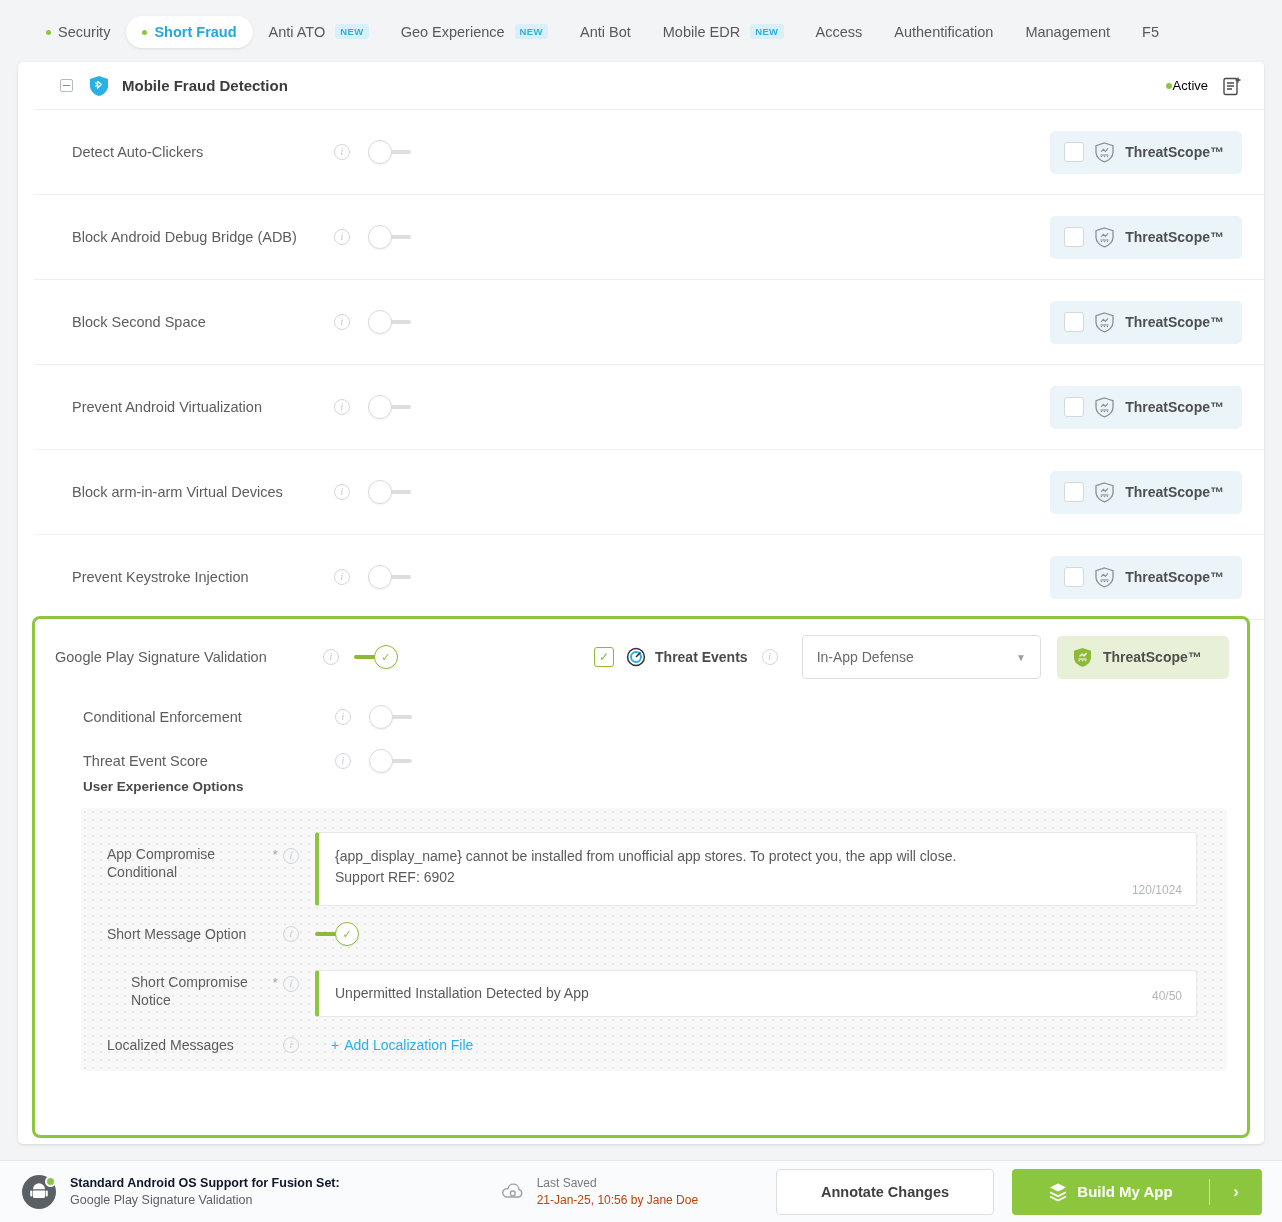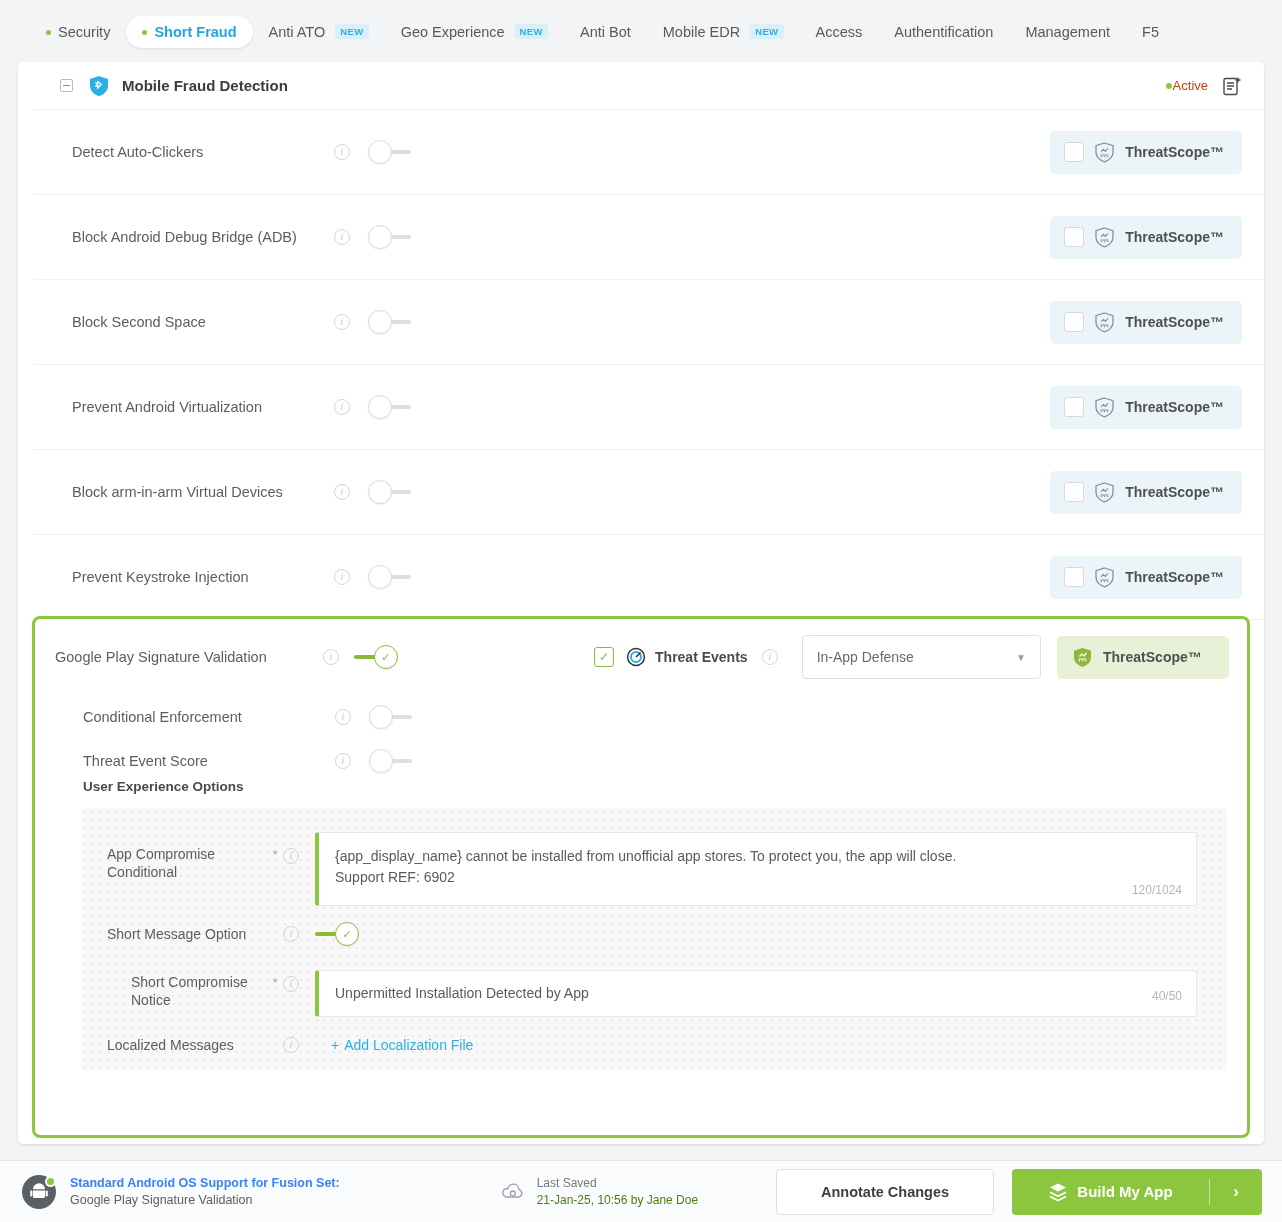--- a/index.html
+++ b/index.html
@@ -101,21 +101,21 @@
   }
   .card-header .title {
     font-size: 15px;
     font-weight: bold;
     color: #3c3c3c;
     margin-left: 13px;
   }
   .card-header .spacer { flex: 1; }
   .status {
     display: flex; align-items: center; gap: 1px;
-    font-size: 13px; color: #c2410c;
+    font-size: 13px; color: #000000;
   }
   .status .dot {
     width: 6px; height: 6px; border-radius: 50%;
     background: #8cc63f;
   }
 
   
   .rows { background: #fff; }
   .frow {
     height: 85px;
@@ -342,34 +342,34 @@
     background: #5b6064; position: relative; flex:none;
     display:flex; align-items:center; justify-content:center;
     color:#fff; font-size: 17px;
   }
   .droid .pip {
     position: absolute; right: 0px; top: 1px;
     width: 11px; height: 11px; border-radius: 50%;
     background: #8cc63f; border: 2px solid #fafbfc;
   }
   .fs-text { margin-left: 14px; line-height: 1.35; }
-  .fs-text .l1 { font-size: 12.5px; font-weight: bold; color: #3b82f6; }
+  .fs-text .l1 { font-size: 12.5px; font-weight: bold; color: #0f172a; }
   .fs-text .l2 { font-size: 12.5px; color: #5d5d5d; }
 
   .saved-wrap {
     display: flex; align-items: center; gap: 11px;
     margin-left: 160px;
   }
   .cloud-ic {
     width: 26px; height: 26px; color: #9ca1a6;
     display:flex;align-items:center;justify-content:center;
   }
   .saved-text { line-height: 1.35; }
   .saved-text .l1 { font-size: 12px; color: #77797c; }
-  .saved-text .l2 { font-size: 12px; color: #4d7c0f; }
+  .saved-text .l2 { font-size: 12px; color: #c2410c; }
 
   .btn-annotate {
     margin-left: auto;
     width: 218px; height: 46px;
     border: 1px solid #dcdfe2;
     border-radius: 4px;
     background: #fff;
     font-size: 14.5px; font-weight: bold; color: #3f3f3f;
     display: flex; align-items: center; justify-content: center;
     cursor: pointer;

